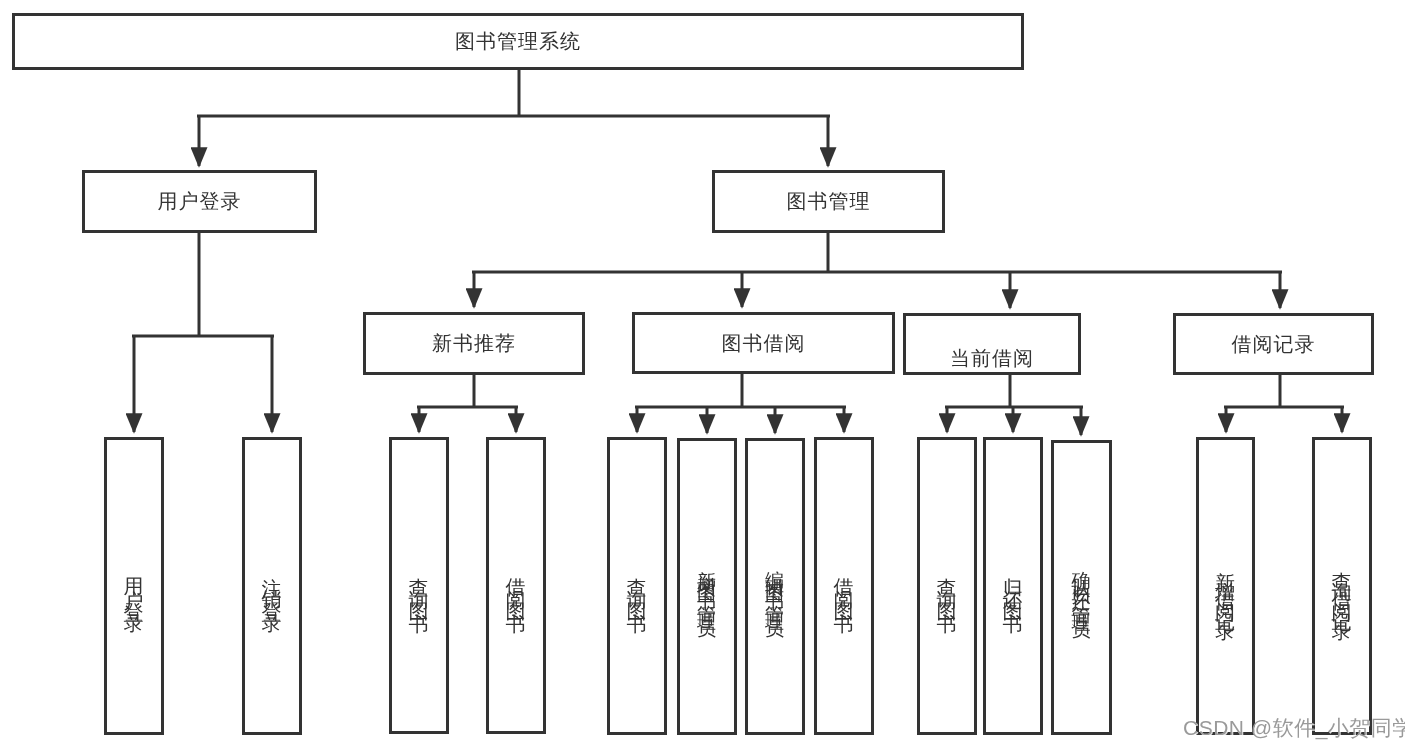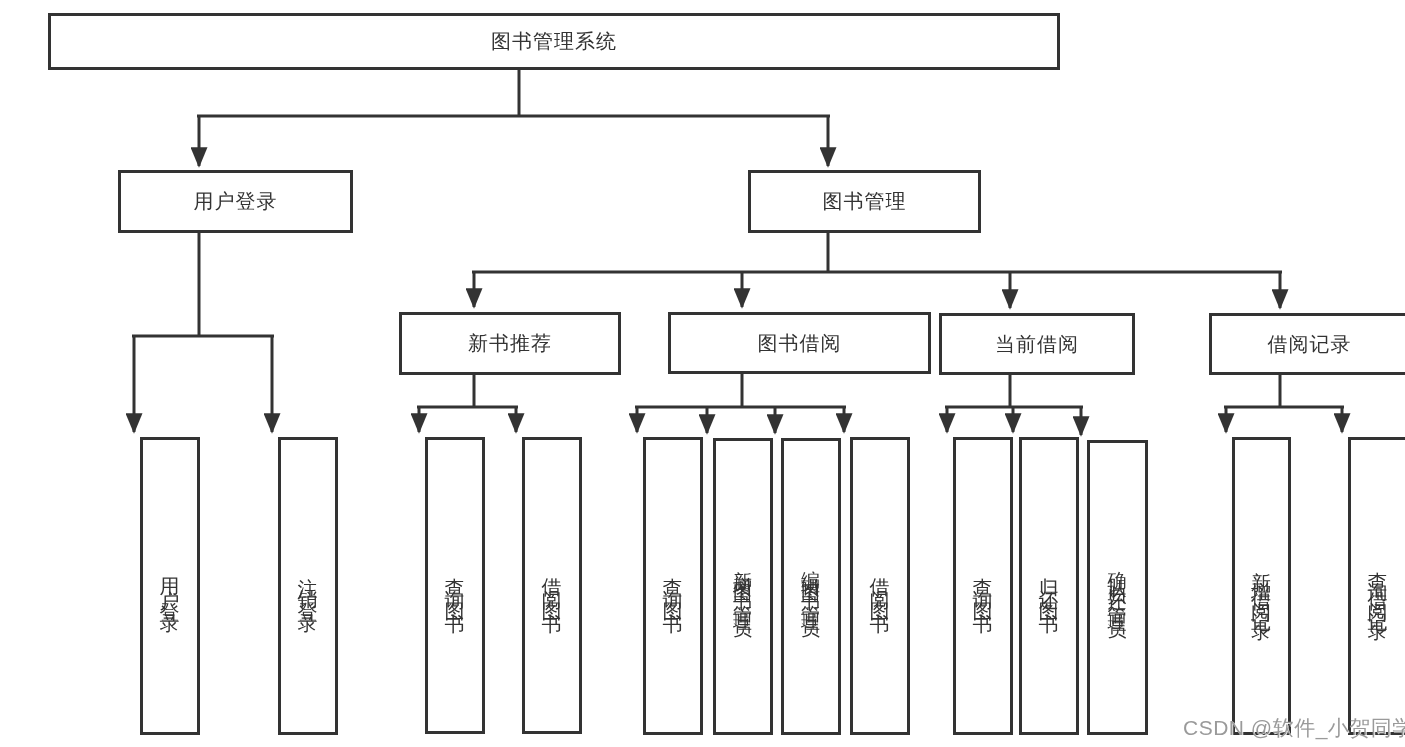--- a/index.html
+++ b/index.html
@@ -14,21 +14,20 @@
   .node{
     position:absolute;
     box-sizing:border-box;
     border:3px solid #333333;
     background:#ffffff;
     display:flex;align-items:center;justify-content:center;
     color:#333333;
     font-size:20px;
     letter-spacing:1px;
     z-index:2;
-    margin-left:36px;
   }
   .leaf .vlabel{
     writing-mode:vertical-rl;
     text-orientation:mixed;
     line-height:1;
     letter-spacing:12px;
     white-space:nowrap;
   }
   .leaf .vlabel.mid{letter-spacing:10px;}
   .leaf .vlabel.long{letter-spacing:7px;font-size:19px;}
@@ -108,21 +107,21 @@
   <div class="node" style="left:363px;top:312px;width:222px;height:63px;">
     <span>新书推荐</span>
   </div>
 
   <div class="node" style="left:712px;top:170px;width:233px;height:63px;">
     <span>图书管理</span>
   </div>
   <div class="node" style="left:632px;top:312px;width:263px;height:62px;">
     <span>图书借阅</span>
   </div>
-  <div class="node" style="left:903px;top:313px;width:196px;height:62px;">
+  <div class="node" style="left:903px;top:313px;width:178px;height:62px;align-items:flex-end;">
     <span>当前借阅</span>
   </div>
   <div class="node" style="left:1173px;top:313px;width:201px;height:62px;">
     <span>借阅记录</span>
   </div>
 
   <div class="node leaf" style="left:104px;top:437px;width:60px;height:298px;">
     <span class="vlabel">用户登录</span>
   </div>
   <div class="node leaf" style="left:242px;top:437px;width:60px;height:298px;">

